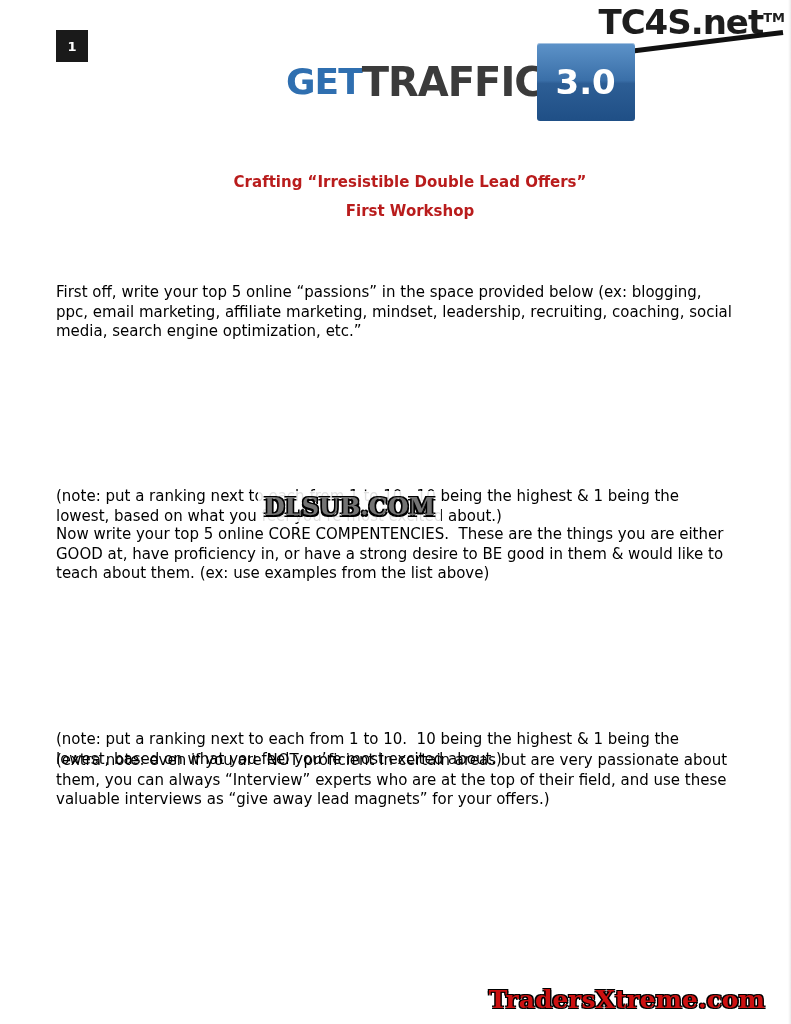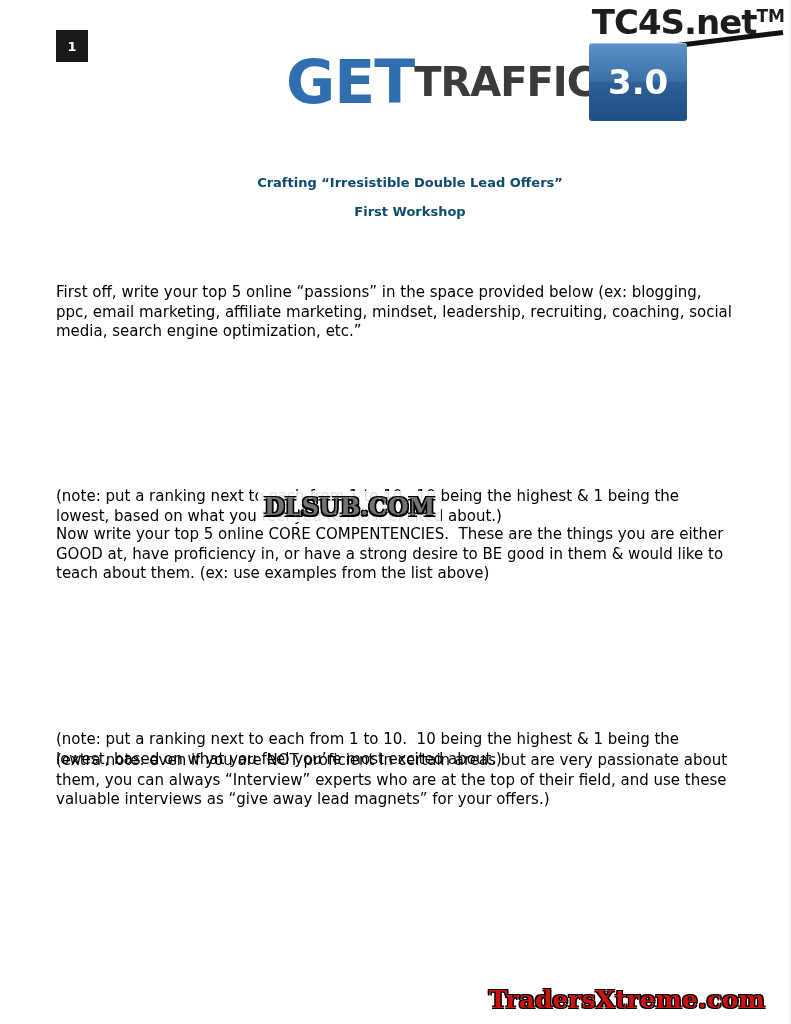--- a/index.html
+++ b/index.html
@@ -44,21 +44,21 @@
     position: absolute;
     left: 286px;
     top: 46px;
     height: 72px;
     display: flex;
     align-items: center;
   }
   .logo-get {
     font-family: "DejaVu Sans", sans-serif;
     font-weight: bold;
-    font-size: 60px;
+    font-size: 36px;
     letter-spacing: -1px;
     color: #2f6fb0;
     line-height: 1;
     text-shadow: 0 1px 0 rgba(255,255,255,0.5);
   }
   .logo-traffic {
     font-family: "DejaVu Sans", sans-serif;
     font-weight: bold;
     font-size: 40px;
     letter-spacing: -1px;
@@ -87,21 +87,21 @@
     right: 6px;
     top: 2px;
     font-family: "DejaVu Sans", sans-serif;
     font-weight: bold;
     font-size: 34px;
     color: #1d1d1d;
     letter-spacing: -1px;
     white-space: nowrap;
   }
   .tc4s-mark .tm {
-    font-size: 17px;
+    font-size: 13px;
     vertical-align: super;
     letter-spacing: 0;
   }
   .tc4s-strike {
     position: absolute;
     right: 8px;
     top: 30px;
     width: 186px;
     height: 5px;
     background: #111111;
@@ -111,23 +111,23 @@
 
   
   .doc-title {
     position: absolute;
     left: 0;
     right: 0;
     top: 168px;
     text-align: center;
     font-family: "DejaVu Sans", sans-serif;
     font-weight: bold;
-    font-size: 13px;
+    font-size: 15px;
     line-height: 29px;
-    color: #0c4a6e;
+    color: #b91c1c;
     padding-left: 29px;
   }
 
   
   .para {
     position: absolute;
     left: 56px;
     width: 680px;
     font-family: "DejaVu Sans", sans-serif;
     font-size: 15px;

